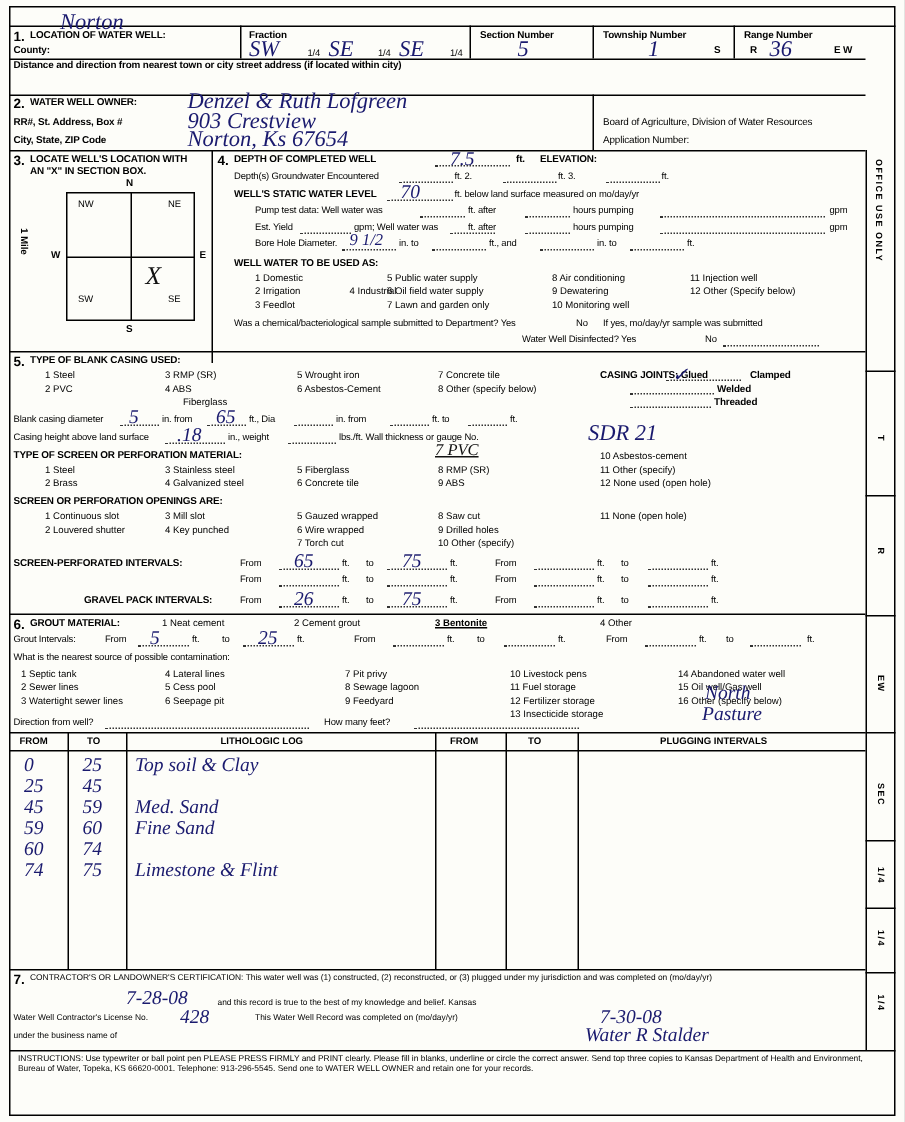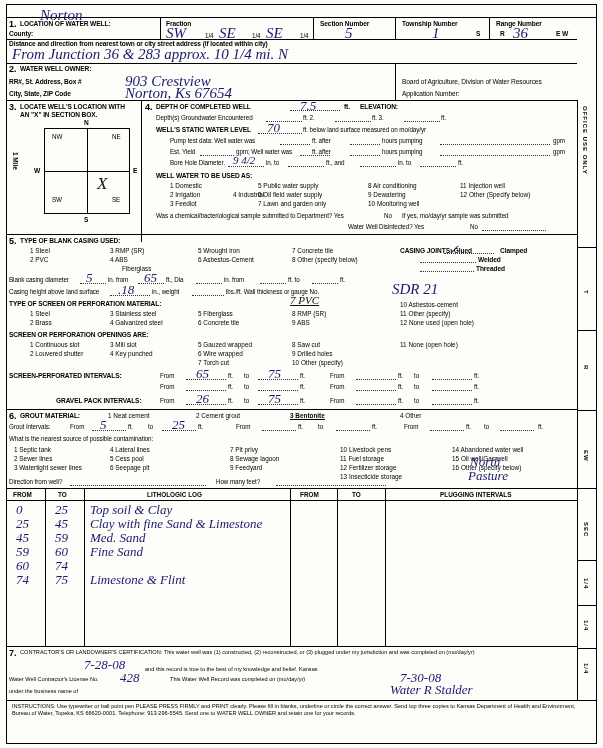--- a/index.html
+++ b/index.html
@@ -59,25 +59,25 @@
   <div class="lbl" style="left:476px;top:30px;">S</div>
 
   <div class="ln vl" style="left:489px;top:17px;height:22px;"></div>
   <div class="lbl" style="left:496px;top:20px;">Range Number</div>
   <div class="lbl" style="left:500px;top:30px;">R</div>
   <div class="hand lg" style="left:513px;top:25px;">36</div>
   <div class="lbl" style="left:556px;top:30px;">E W</div>
 
   <div class="ln hl" style="left:6px;top:39px;width:571px;"></div>
   <div class="lbl" style="left:9px;top:40px;">Distance and direction from nearest town or city street address (if located within city)</div>
-  <div class="hand lg" style="left:12px;top:46px;">From Junction 36 &amp; 283 approx. 10 1/4 mi. N</div>
 
   <div class="ln hl" style="left:6px;top:63px;width:571px;"></div>
   <div class="num" style="left:9px;top:64px;">2.</div>
   <div class="lbl" style="left:20px;top:65px;">WATER WELL OWNER:</div>
+  <div class="hand lg" style="left:125px;top:60px;">Denzel &amp; Ruth Lofgreen</div>
 
   <div class="lbl" style="left:9px;top:78px;">RR#, St. Address, Box #</div>
   <div class="hand lg" style="left:125px;top:73px;">903 Crestview</div>
   <div class="lbl" style="left:9px;top:90px;">City, State, ZIP Code</div>
   <div class="hand lg" style="left:125px;top:85px;">Norton, Ks 67654</div>
 
   <div class="ln vl" style="left:395px;top:63px;height:37px;"></div>
   <div class="lbl" style="left:402px;top:78px;font-weight:normal;">Board of Agriculture, Division of Water Resources</div>
   <div class="lbl" style="left:402px;top:90px;font-weight:normal;">Application Number:</div>
 
@@ -133,21 +133,21 @@
   <div class="dot" style="left:200px;top:155px;width:34px;"></div>
   <div class="lblr" style="left:236px;top:148px;">gpm;  Well water was</div>
   <div class="dot" style="left:300px;top:155px;width:30px;"></div>
   <div class="lblr" style="left:312px;top:148px;">ft. after</div>
   <div class="dot" style="left:350px;top:155px;width:30px;"></div>
   <div class="lblr" style="left:382px;top:148px;">hours pumping</div>
   <div class="dot" style="left:440px;top:155px;width:110px;"></div>
   <div class="lblr" style="left:553px;top:148px;">gpm</div>
 
   <div class="lblr" style="left:170px;top:159px;">Bore Hole Diameter.</div>
-  <div class="hand sm" style="left:233px;top:154px;">9 4/2</div>
+  <div class="hand sm" style="left:233px;top:154px;">9 1/2</div>
   <div class="dot" style="left:228px;top:166px;width:36px;"></div>
   <div class="lblr" style="left:266px;top:159px;">in. to</div>
   <div class="dot" style="left:288px;top:166px;width:36px;"></div>
   <div class="lblr" style="left:326px;top:159px;">ft., and</div>
   <div class="dot" style="left:360px;top:166px;width:36px;"></div>
   <div class="lblr" style="left:398px;top:159px;">in. to</div>
   <div class="dot" style="left:420px;top:166px;width:36px;"></div>
   <div class="lblr" style="left:458px;top:159px;">ft.</div>
 
   <div class="lbl" style="left:156px;top:172px;">WELL WATER TO BE USED AS:</div>
@@ -358,21 +358,20 @@
   <div class="tbl-h" style="left:300px;top:491px;">FROM</div>
   <div class="tbl-h" style="left:352px;top:491px;">TO</div>
   <div class="tbl-h" style="left:440px;top:491px;">PLUGGING INTERVALS</div>
 
   <div class="hand" style="left:16px;top:502px;">0</div>
   <div class="hand" style="left:55px;top:502px;">25</div>
   <div class="hand" style="left:90px;top:502px;">Top soil &amp; Clay</div>
 
   <div class="hand" style="left:16px;top:516px;">25</div>
   <div class="hand" style="left:55px;top:516px;">45</div>
-  <div class="hand" style="left:90px;top:516px;">Clay with fine Sand &amp; Limestone</div>
 
   <div class="hand" style="left:16px;top:530px;">45</div>
   <div class="hand" style="left:55px;top:530px;">59</div>
   <div class="hand" style="left:90px;top:530px;font-style:italic;">Med. Sand</div>
 
   <div class="hand" style="left:16px;top:544px;">59</div>
   <div class="hand" style="left:55px;top:544px;">60</div>
   <div class="hand" style="left:90px;top:544px;">Fine Sand</div>
 
   <div class="hand" style="left:16px;top:558px;">60</div>

